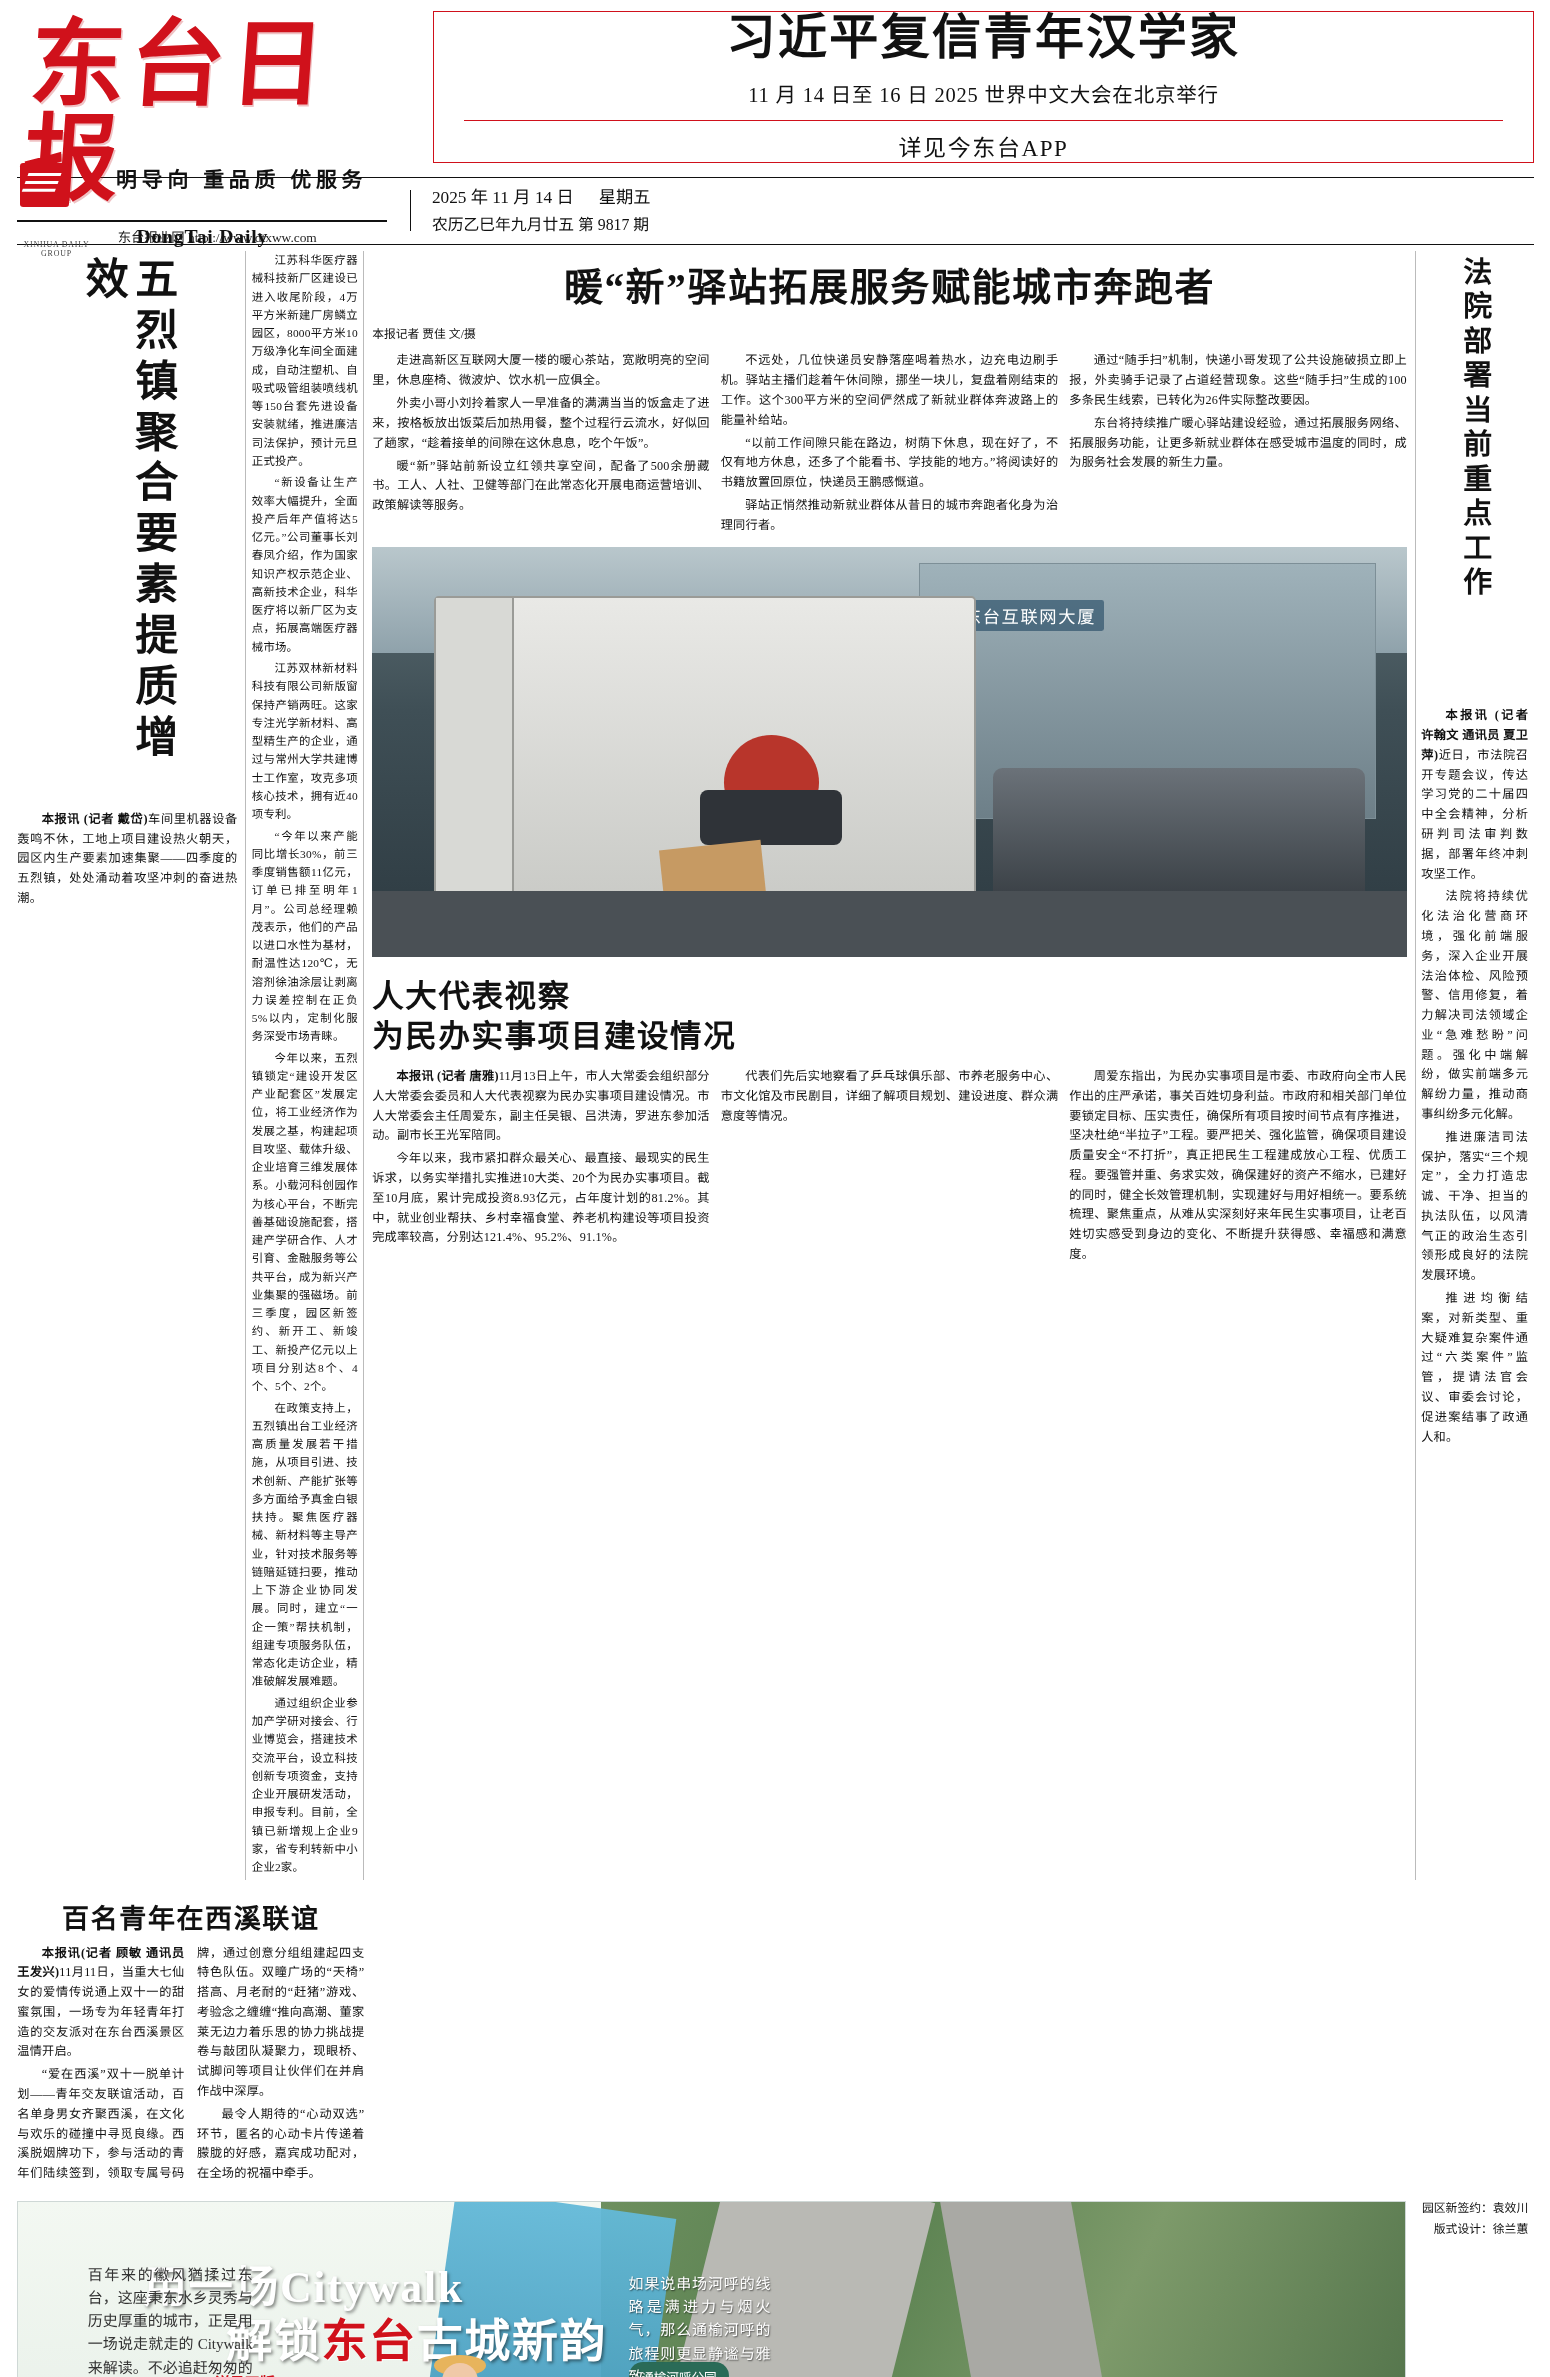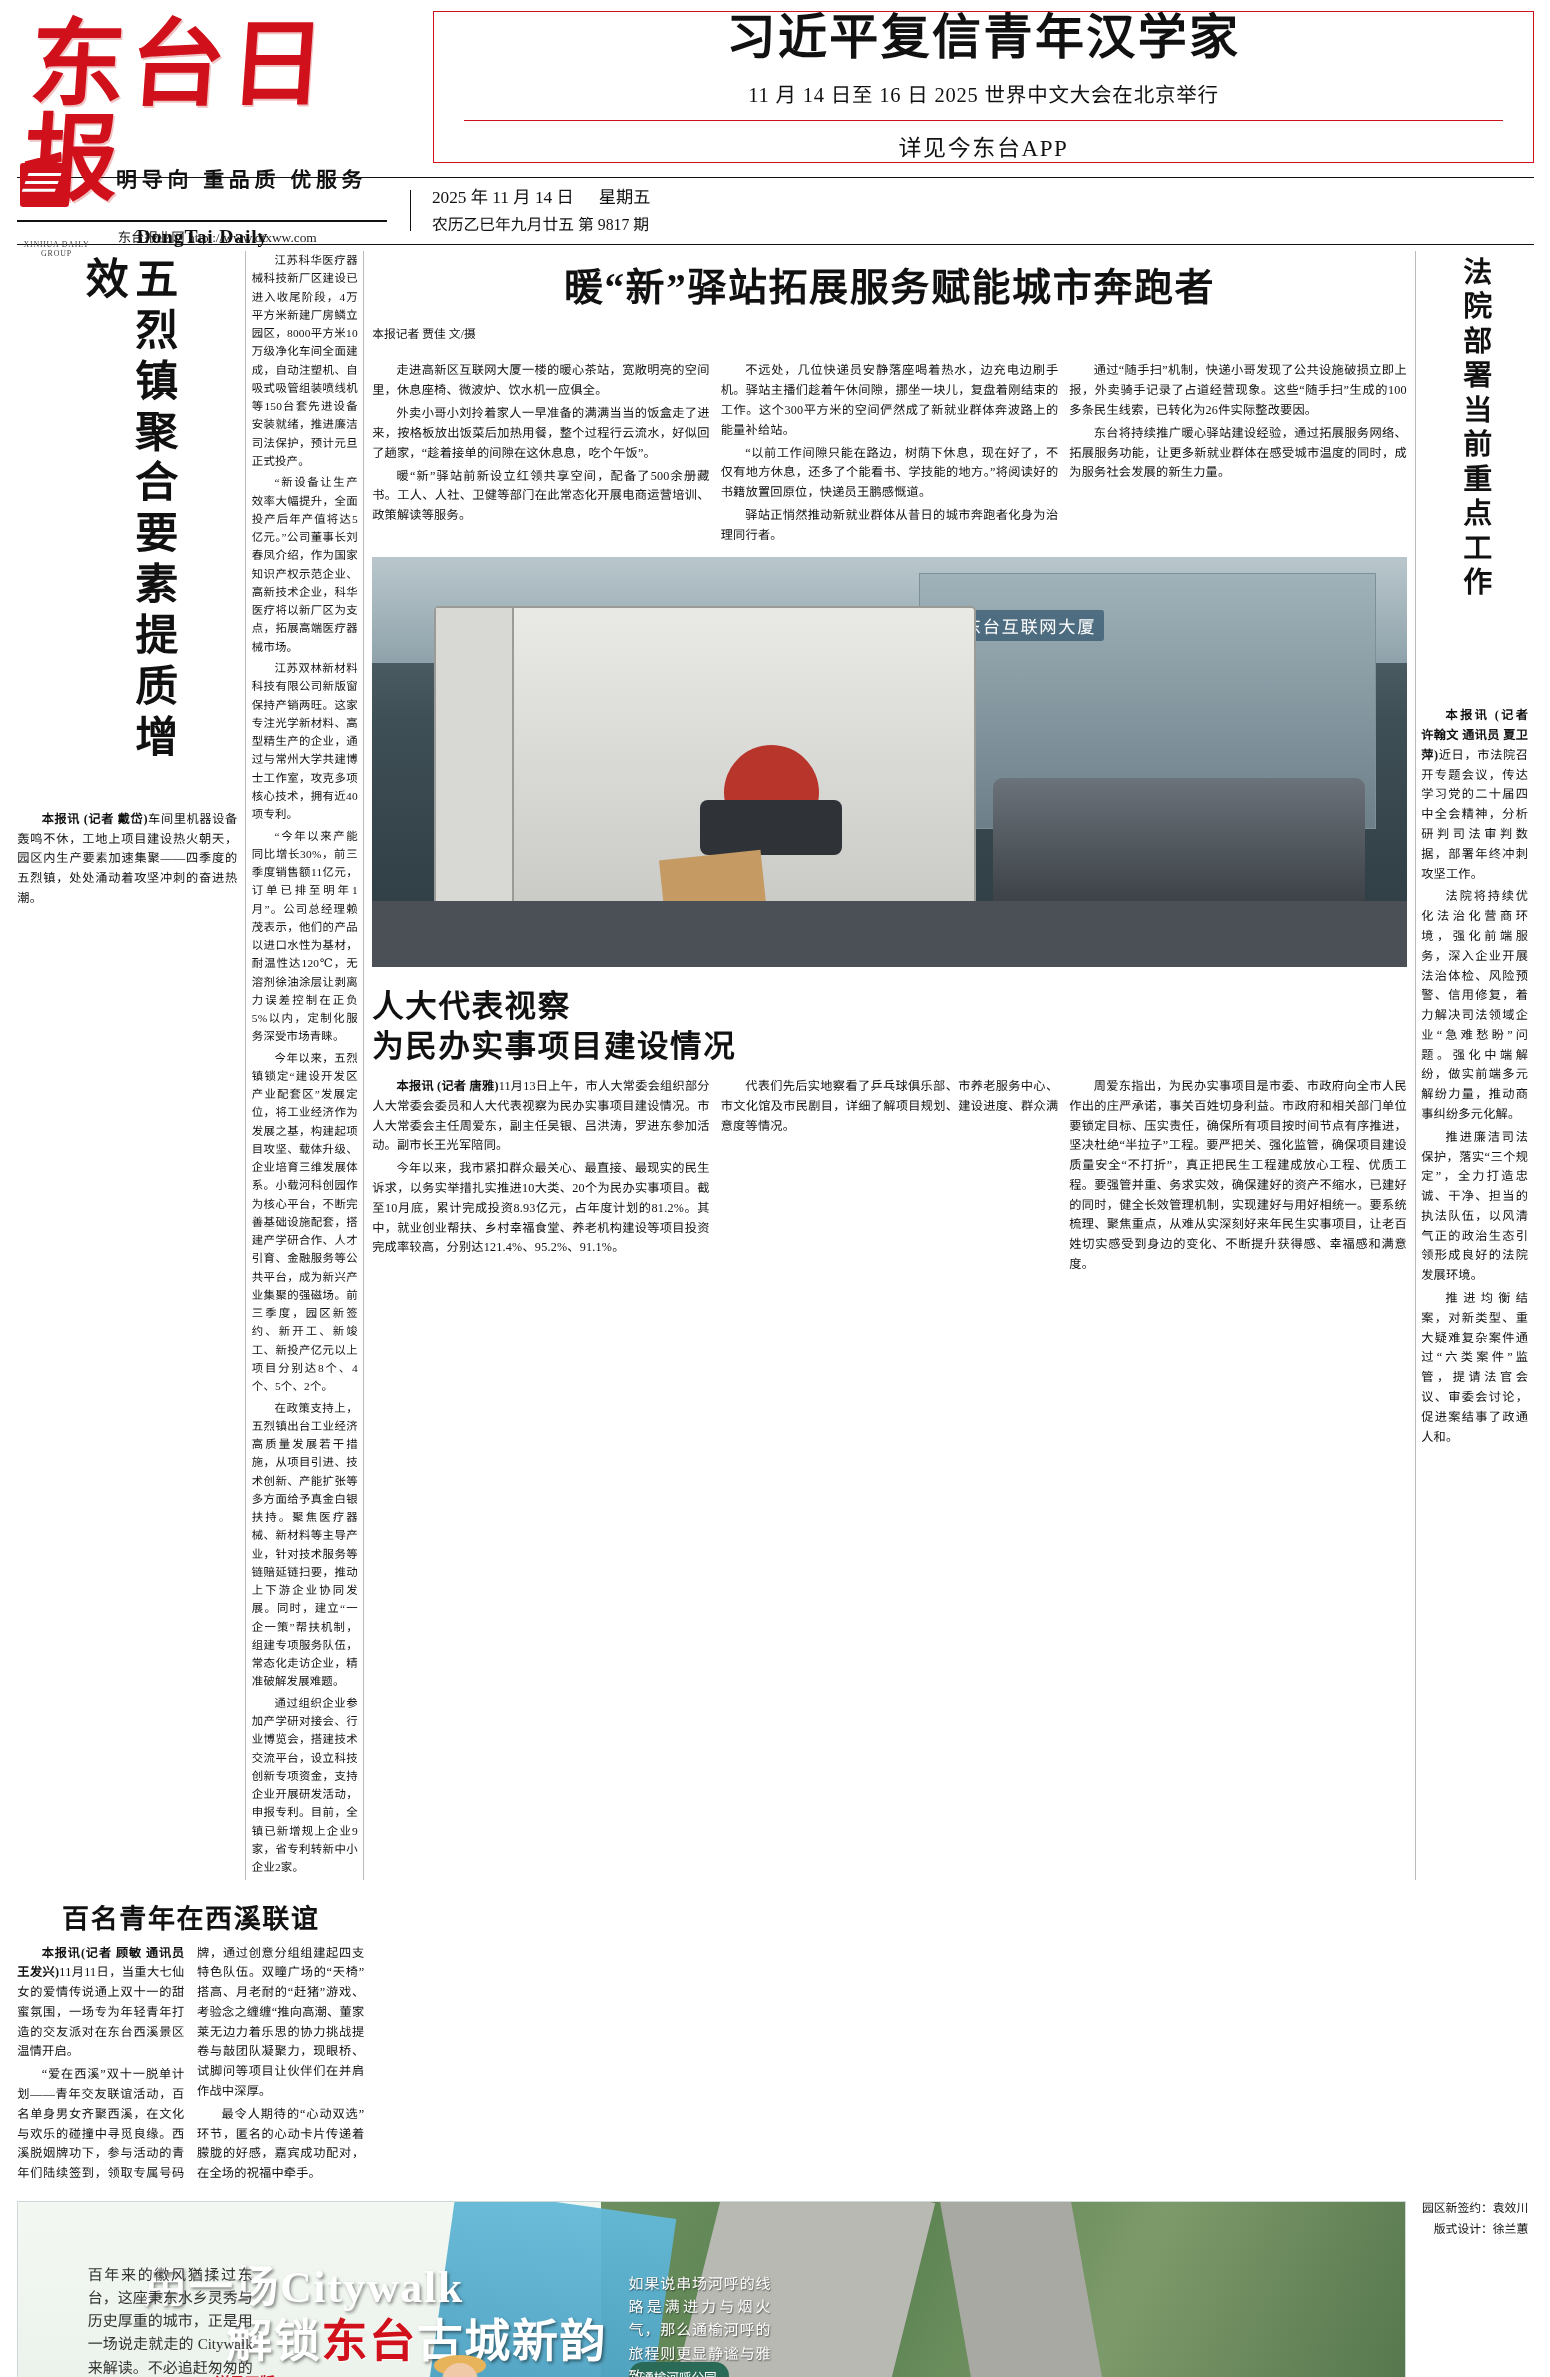--- a/index.html
+++ b/index.html
@@ -160,21 +160,21 @@
   
   .center-pack{ flex:1; padding:0 7.9px; box-sizing:border-box; }
   .center-head{
     font-size:39px;
     font-weight:700;
     text-align:center;
     letter-spacing:1.6px;
     margin:4.7px 0 12.6px 0;
     font-family:"Liberation Serif",serif;
   }
-  .byline{ font-size:11.8px;margin-bottom:19px; }
+  .byline{ font-size:11.8px;margin-bottom:9px; }
   .three-col{ display:flex; gap:11px; }
   .three-col .c{ flex:1; }
   .photo{
     width:100%;
     height:410px;
     margin-top:7.9px;
     background:linear-gradient(180deg,#5e6f74 0%,#3f4f56 40%,#2c3940 100%);
     position:relative;
     overflow:hidden;
   }

